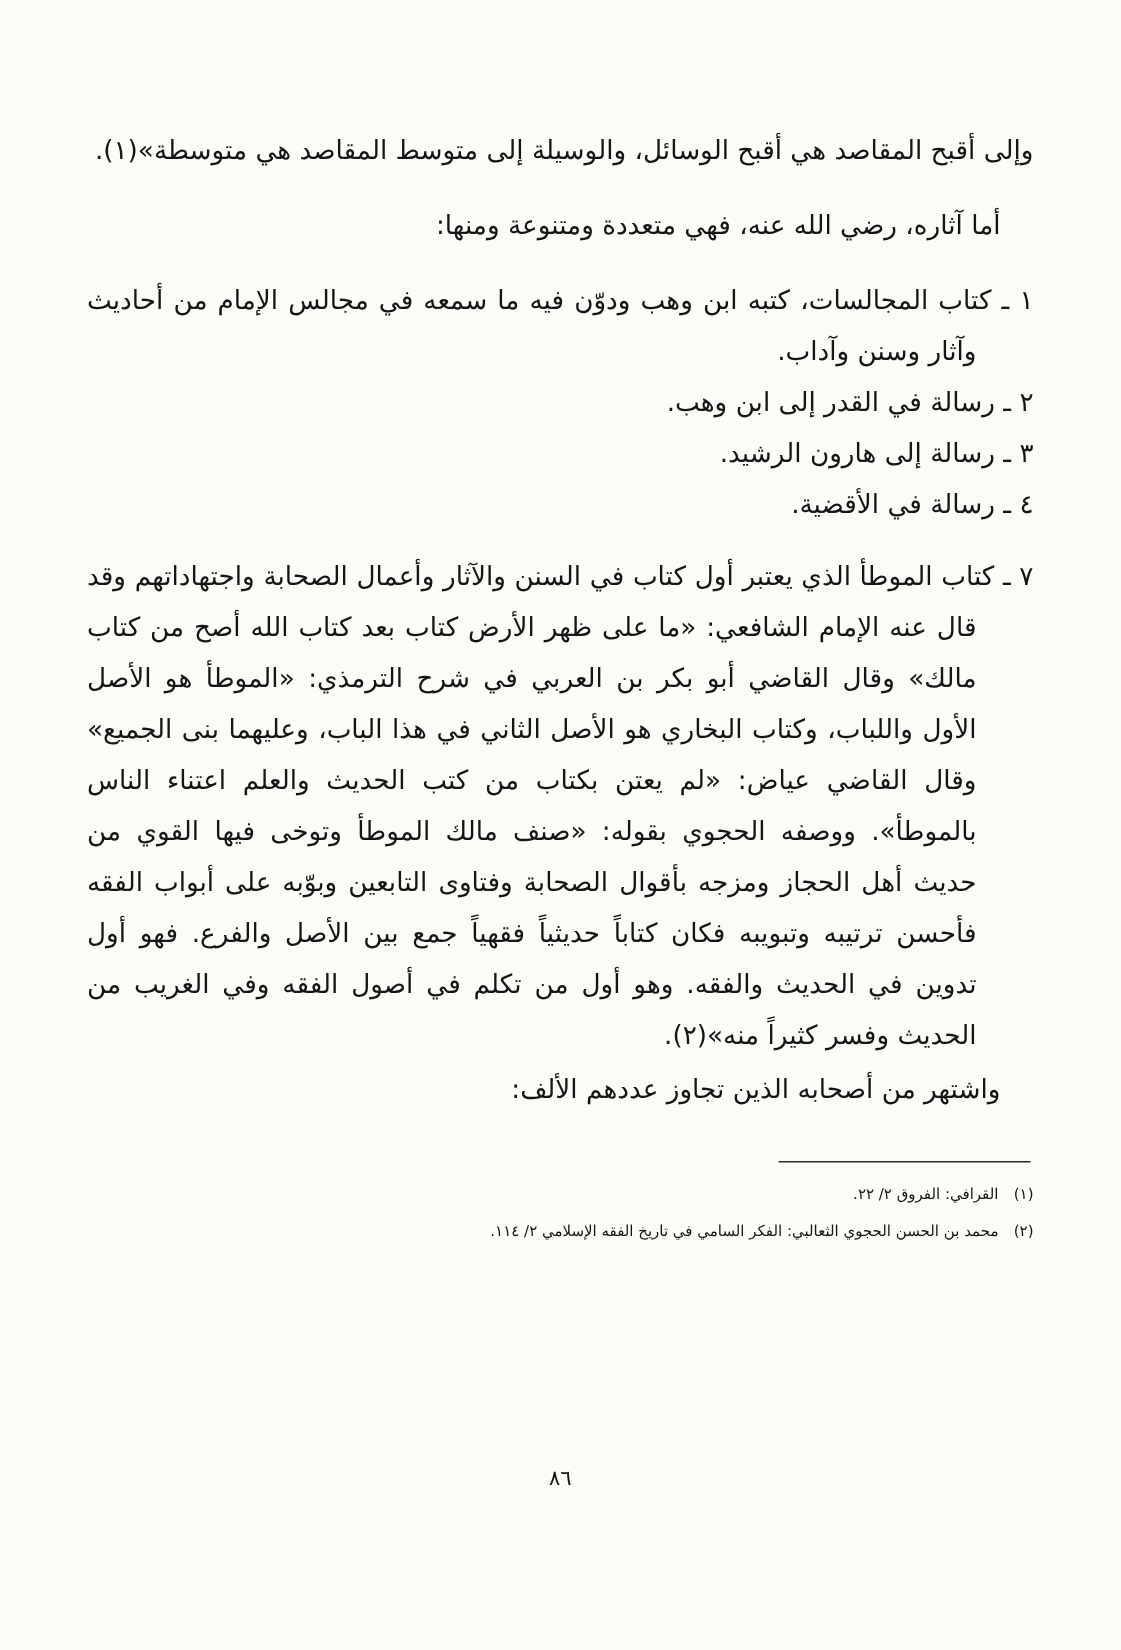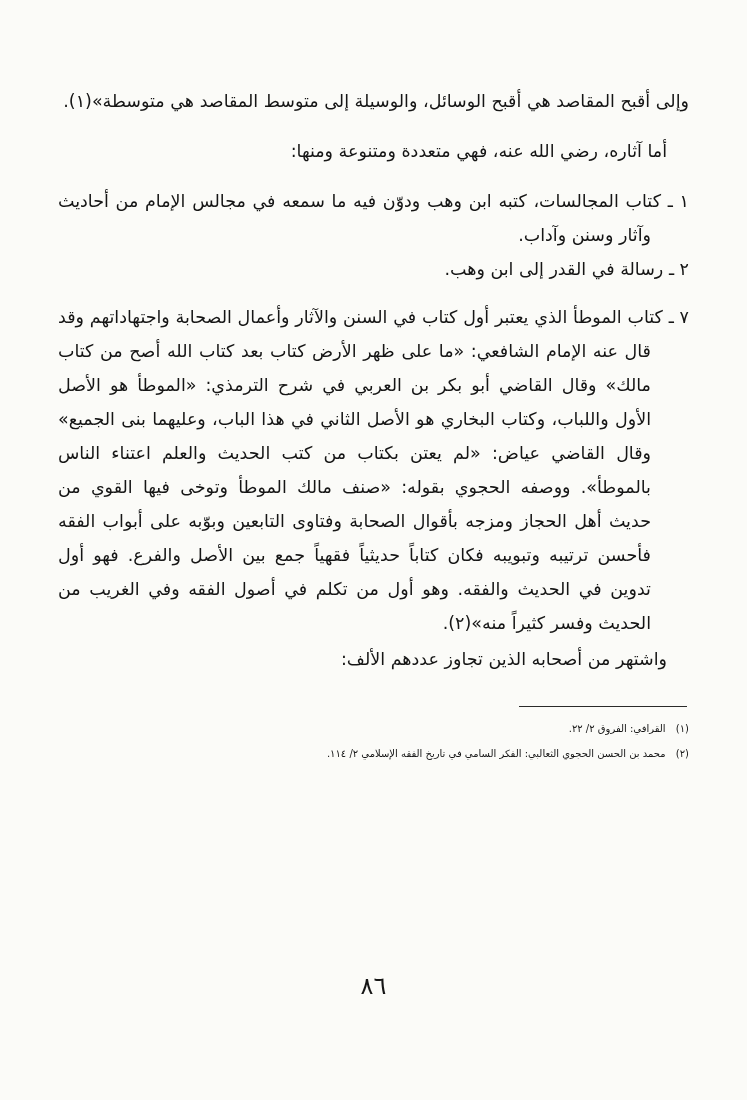--- a/index.html
+++ b/index.html
@@ -51,21 +51,21 @@
     margin: 0 2px 9px 0;
   }
   .fn { margin: 0; text-align: right; }
   .fn-marker { margin-left: 7px; }
   .page-number {
     position: absolute;
     bottom: 97px;
     left: 0;
     right: 0;
     text-align: center;
-    font-size: 24px;
+    font-size: 14px;
     letter-spacing: 1px;
   }
 </style>
 </head>
 <body>
 
 <div class="page" dir="rtl" lang="ar">
 
   <p class="para">وإلى أقبح المقاصد هي أقبح الوسائل، والوسيلة إلى متوسط المقاصد هي متوسطة»(١).</p>
 
@@ -76,21 +76,29 @@
     <div class="work-item">
       <span class="work-marker">١ ـ</span>
       <span>كتاب المجالسات، كتبه ابن وهب ودوّن فيه ما سمعه في مجالس الإمام من أحاديث وآثار وسنن وآداب.</span>
     </div>
 
     <div class="work-item">
       <span class="work-marker">٢ ـ</span>
       <span>رسالة في القدر إلى ابن وهب.</span>
     </div>
 
+    <div class="work-item">
+      <span class="work-marker">٣ ـ</span>
+      <span>رسالة إلى هارون الرشيد.</span>
+    </div>
 
+    <div class="work-item">
+      <span class="work-marker">٤ ـ</span>
+      <span>رسالة في الأقضية.</span>
+    </div>
 
 
 
     <div class="work-item major">
       <span class="work-marker">٧ ـ</span>
       <span>كتاب الموطأ الذي يعتبر أول كتاب في السنن والآثار وأعمال الصحابة واجتهاداتهم وقد قال عنه الإمام الشافعي: «ما على ظهر الأرض كتاب بعد كتاب الله أصح من كتاب مالك» وقال القاضي أبو بكر بن العربي في شرح الترمذي: «الموطأ هو الأصل الأول واللباب، وكتاب البخاري هو الأصل الثاني في هذا الباب، وعليهما بنى الجميع» وقال القاضي عياض: «لم يعتن بكتاب من كتب الحديث والعلم اعتناء الناس بالموطأ». ووصفه الحجوي بقوله: «صنف مالك الموطأ وتوخى فيها القوي من حديث أهل الحجاز ومزجه بأقوال الصحابة وفتاوى التابعين وبوّبه على أبواب الفقه فأحسن ترتيبه وتبويبه فكان كتاباً حديثياً فقهياً جمع بين الأصل والفرع. فهو أول تدوين في الحديث والفقه. وهو أول من تكلم في أصول الفقه وفي الغريب من الحديث وفسر كثيراً منه»(٢).</span>
     </div>
 
   </div>
 

